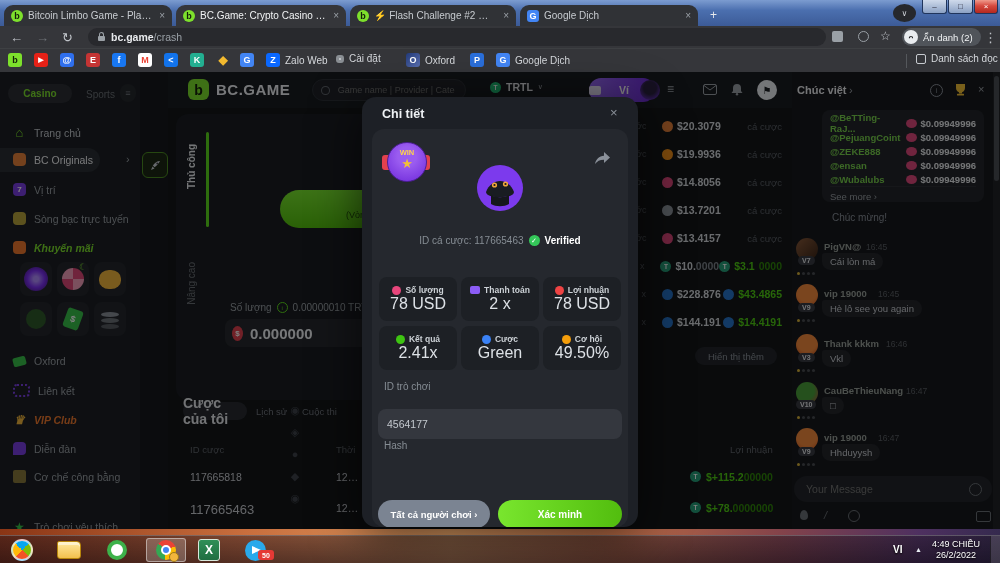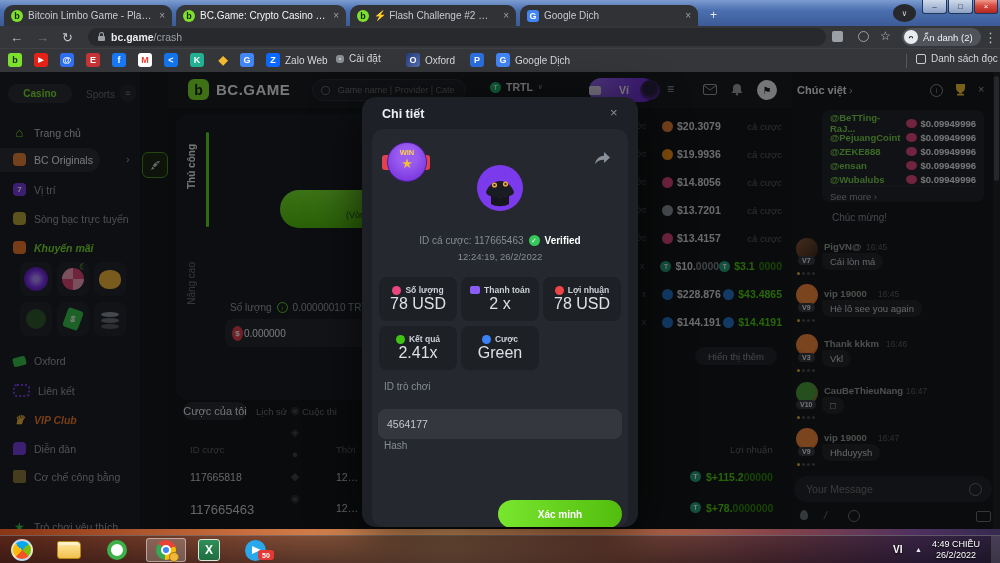--- a/index.html
+++ b/index.html
@@ -334,28 +334,28 @@
       <div class="abs" style="left:104px;top:76px;width:340px;height:38px;border-radius:19px;background:linear-gradient(#79e62e,#55c20e);overflow:hidden">
         <span class="abs" style="right:250px;top:20px;color:#1e4d08;font-size:9px">(Vòng</span>
       </div>
       <div class="abs flex" style="left:54px;top:188px;gap:5px">
         <span style="color:#9aa0a6;font-size:10px">Số lượng</span>
         <span class="circ i" style="width:9px;height:9px;border:1px solid #5ddb1c;color:#5ddb1c;font-size:6px">i</span>
         <span style="color:#9aa0a6;font-size:10px">0.00000010 TRTL</span>
       </div>
       <div class="abs flex" style="left:49px;top:205px;width:312px;height:28px;background:#26292e;border-radius:8px;padding:0 7px;box-sizing:border-box">
         <span class="coin" style="background:#e2414e;width:15px;height:15px;font-size:8px">$</span>
-        <span style="color:#eef1f4;font-weight:normal;font-size:10px;margin-left:1px">0.000000</span>
+        <span style="color:#eef1f4;font-weight:bold;font-size:15px;margin-left:7px">0.000000</span>
         <span class="i" style="margin-left:auto;width:30px;height:20px;color:#9aa0a6;font-size:9.5px;border-left:1px solid #32363c">/2</span>
         <span class="i" style="width:30px;height:20px;color:#9aa0a6;font-size:9.5px;border-left:1px solid #32363c">x2</span>
         <span style="color:#9aa0a6;font-size:6px;line-height:6px;text-align:center">▴<br>▾</span>
       </div>
     </div>
 
-    <div class="abs i" style="left:183px;top:330px;width:64px;height:18px;background:#282b31;border-radius:9px;color:#e4e7ea;font-size:11px;font-weight:normal">Cược của tôi</div>
+    <div class="abs i" style="left:183px;top:330px;width:64px;height:18px;background:#282b31;border-radius:9px;color:#e4e7ea;font-size:14px;font-weight:bold">Cược của tôi</div>
     <span class="abs" style="left:256px;top:334px;color:#70757c;font-size:9.5px">Lịch sử</span>
     <span class="abs" style="left:302px;top:334px;color:#70757c;font-size:9.5px">Cuộc thi</span>
 
     <span class="abs" style="left:190px;top:372px;color:#60656b;font-size:9.5px">ID cược</span>
     <span class="abs ell" style="left:336px;top:372px;width:26px;color:#60656b;font-size:9.5px">Thời</span>
     <span class="abs" style="left:730px;top:372px;color:#60656b;font-size:9.5px">Lợi nhuận</span>
 
     <div>
       <span class="abs" style="left:190px;top:399px;color:#c9ccd1;font-size:10.5px">117665818</span>
       <span class="abs ell" style="left:336px;top:399px;width:24px;color:#c9ccd1;font-size:10.5px">12:25</span>
@@ -551,21 +551,20 @@
         <circle cx="17.5" cy="20" r="2.6" fill="#f0a63c"></circle>
           <circle cx="28.5" cy="19" r="2.6" fill="#f0a63c"></circle>
         <circle cx="17.5" cy="20" r="1.1" fill="#1b1e23"></circle>
           <circle cx="28.5" cy="19" r="1.1" fill="#1b1e23"></circle>
         </svg>
       <div class="abs flex" style="left:0;top:106px;width:256px;justify-content:center;gap:5px">
         <span style="color:#868d94;font-size:10px">ID cá cược: 117665463</span>
         <span class="circ i" style="width:11px;height:11px;background:#34c759;color:#fff;font-size:7px">✓</span>
         <span style="color:#fff;font-size:10px;font-weight:bold">Verified</span>
       </div>
-      <div class="abs" style="left:0;top:122px;width:256px;text-align:center;color:#868d94;font-size:9.5px">12:24:19, 26/2/2022</div>
 
       <div class="statcard" style="left:7px;top:148px">
         <div class="statlabel">
             <span class="sic" style="background:#e8467c"></span>
             <span>Số lượng</span>
           </div>
         <div class="statval">78 USD</div>
         </div>
       <div class="statcard" style="left:89px;top:148px">
         <div class="statlabel">
@@ -588,27 +587,35 @@
           </div>
         <div class="statval">2.41x</div>
         </div>
       <div class="statcard" style="left:89px;top:197px">
         <div class="statlabel">
             <span class="sic" style="background:#3b82f6"></span>
             <span>Cược</span>
           </div>
         <div class="statval">Green</div>
         </div>
+      <div class="statcard" style="left:171px;top:197px">
+        <div class="statlabel">
+            <span class="sic" style="background:#f59e0b"></span>
+            <span>Cơ hội</span>
+          </div>
+        <div class="statval">49.50%</div>
+        </div>
 
       <span class="mlabel" style="top:252px">ID trò chơi</span>
       <div class="minput" style="top:280px">
         <span style="color:#c4c9cf;font-size:10.5px">4564177</span>
         </div>
       <span class="mlabel" style="top:311px">Hash</span>
 
+      <div class="abs i" style="left:6px;top:371px;width:112px;height:28px;border-radius:14px;background:#7b8492;color:#fff;font-size:9.5px;font-weight:bold">Tất cả người chơi ›</div>
       <div class="abs i" style="left:126px;top:371px;width:124px;height:28px;border-radius:14px;background:linear-gradient(90deg,#79e62e,#52bd0e);color:#fff;font-size:10px;font-weight:bold">Xác minh</div>
     </div>
   </div>
 
   <div id="wallstrip"></div>
   <div id="taskbar">
     <div class="tbtn" style="left:5px">
       <span class="circ" style="width:22px;height:22px;background:conic-gradient(from -45deg,#05a6f0 0 25%,#81bc06 0 50%,#f35325 0 75%,#ffba08 0);border:2px solid rgba(230,240,255,.75);box-sizing:border-box"></span>
       </div>
     <div class="tbtn" style="left:52px">

